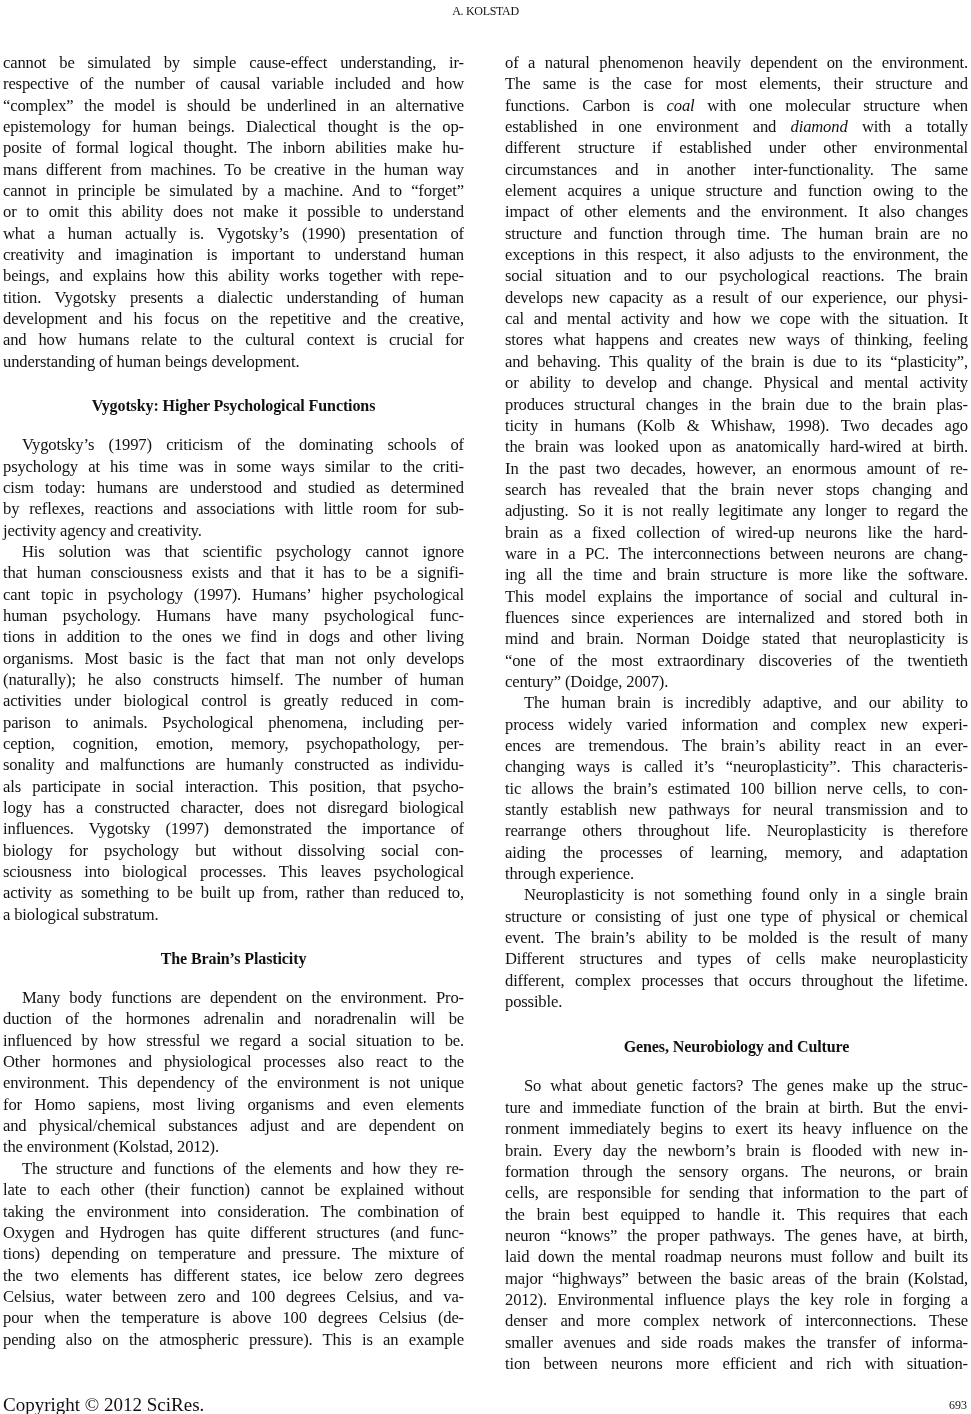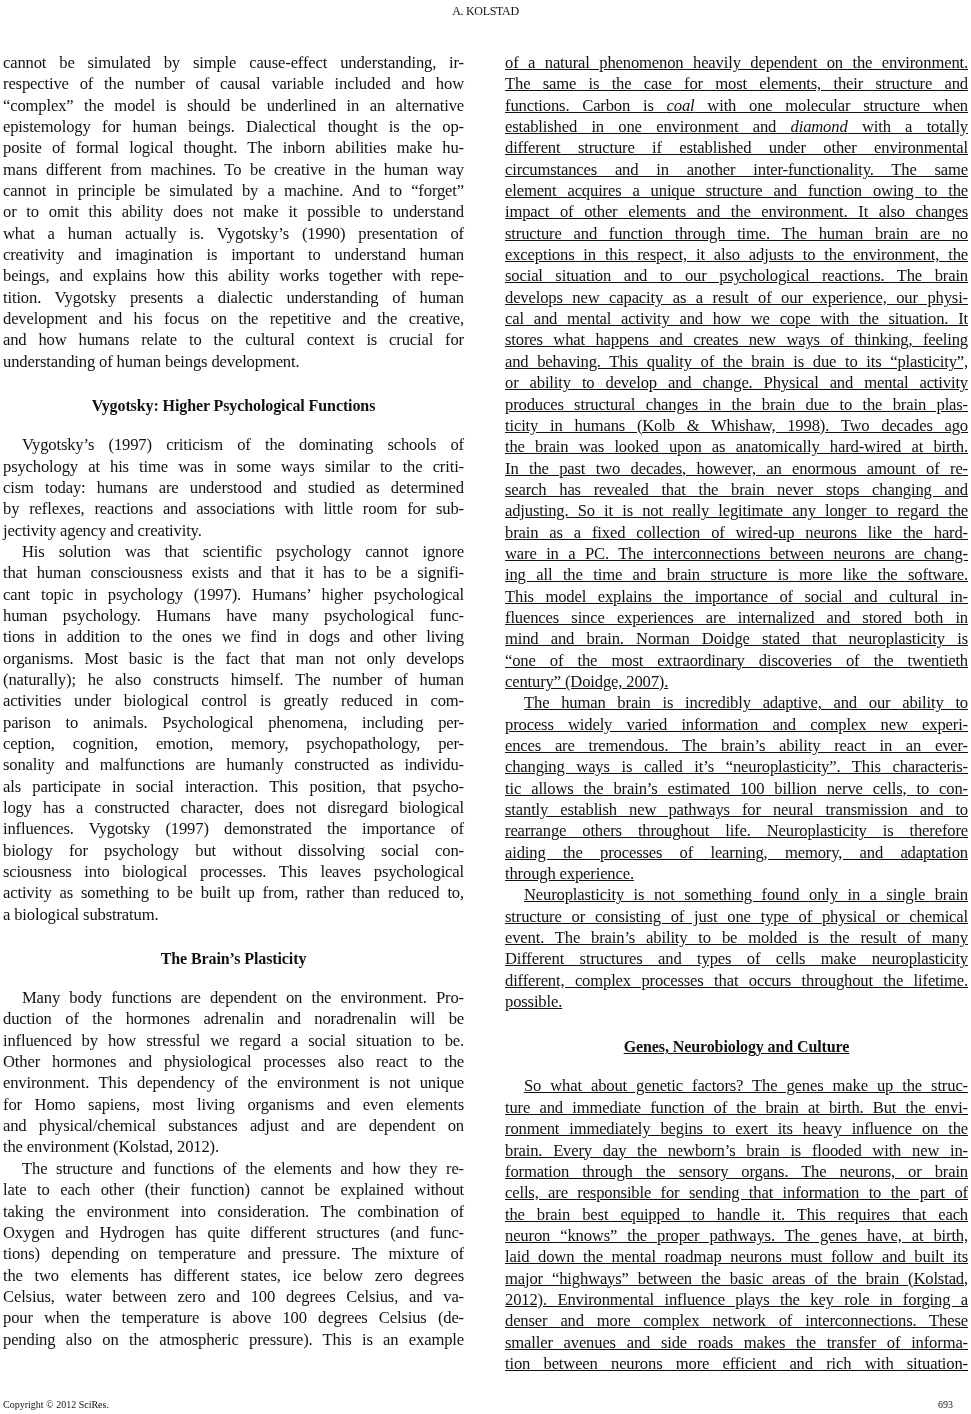--- a/index.html
+++ b/index.html
@@ -2,32 +2,32 @@
 <html><head>
 <meta charset="utf-8">
 <style>
   html, body { margin: 0; padding: 0; background: #ffffff; }
   body { width: 971px; height: 1414px; position: relative; overflow: hidden;
          font-family: "Liberation Serif", "DejaVu Serif", serif; color: #111; }
   .running-head { position: absolute; top: 0; left: 0; width: 971px; text-align: center;
                   font-size: 12px; line-height: 22px; letter-spacing: -0.3px; }
   .col { position: absolute; top: 52px; }
   .col.left { left: 3px; width: 461px; }
-  .col.right { left: 505px; width: 463px; text-decoration: underline; }
+  .col.right { left: 505px; width: 463px; }
   .ln { display: block; height: 21.35px; line-height: 21.35px; font-size: 16.6px;
         white-space: nowrap; text-align: justify; text-align-last: justify; letter-spacing: -0.15px; }
   .ln.last { text-align-last: left; }
   .ln.indent { padding-left: 19px; }
   .heading { display: block; text-align: center; font-weight: bold; font-size: 16px;
              height: 50px; line-height: 50px; letter-spacing: -0.1px; }
   .heading.h1 { margin-top: 9px; margin-bottom: 3px; }
   .heading.h2 { margin-top: 9px; margin-bottom: 3px; }
   .heading.h3 { margin-top: 10px; margin-bottom: 3px; }
-  .footer-left { position: absolute; left: 3px; top: 1397px; font-size: 10px; line-height: 16px; }
-  .footer-right { position: absolute; right: 18px; top: 1397px; font-size: 10px; line-height: 16px; }
+  .footer-left { position: absolute; left: 3px; top: 1397px; font-size: 19px; line-height: 16px; }
+  .footer-right { position: absolute; right: 4px; top: 1397px; font-size: 12px; line-height: 16px; }
   em { font-style: italic; }
 </style>
 </head>
 <body>
 
 <div class="running-head">A. KOLSTAD</div>
 
 <div class="col left">
   <div>
     <span class="ln">cannot be simulated by simple cause-effect understanding, ir-</span>

